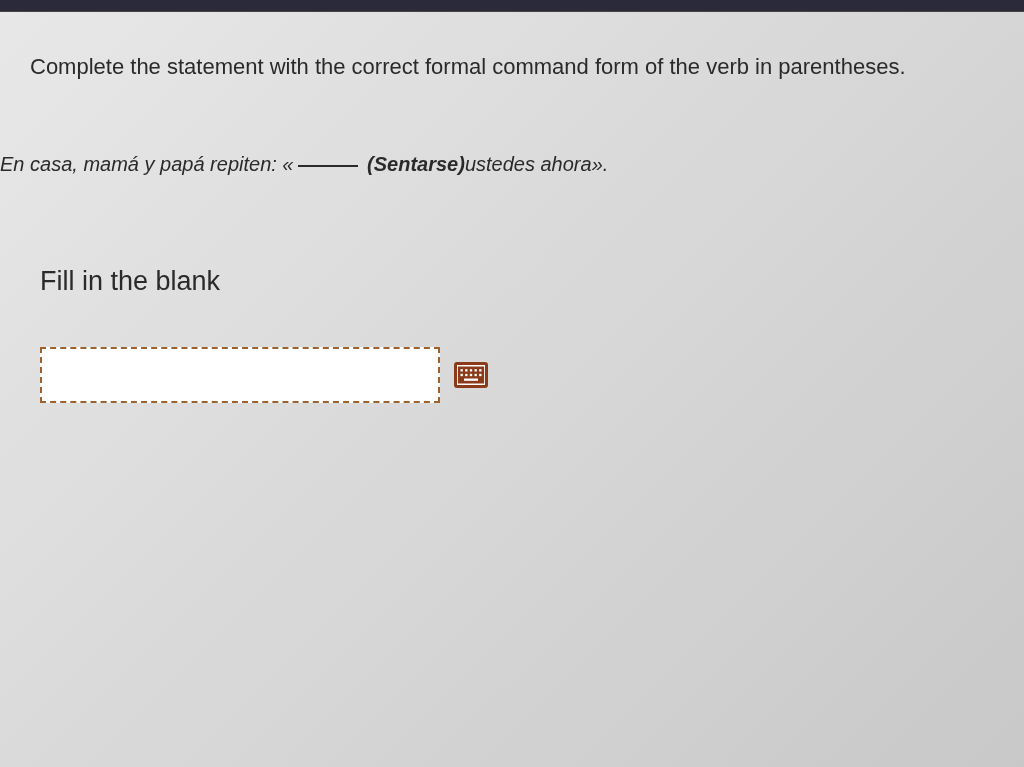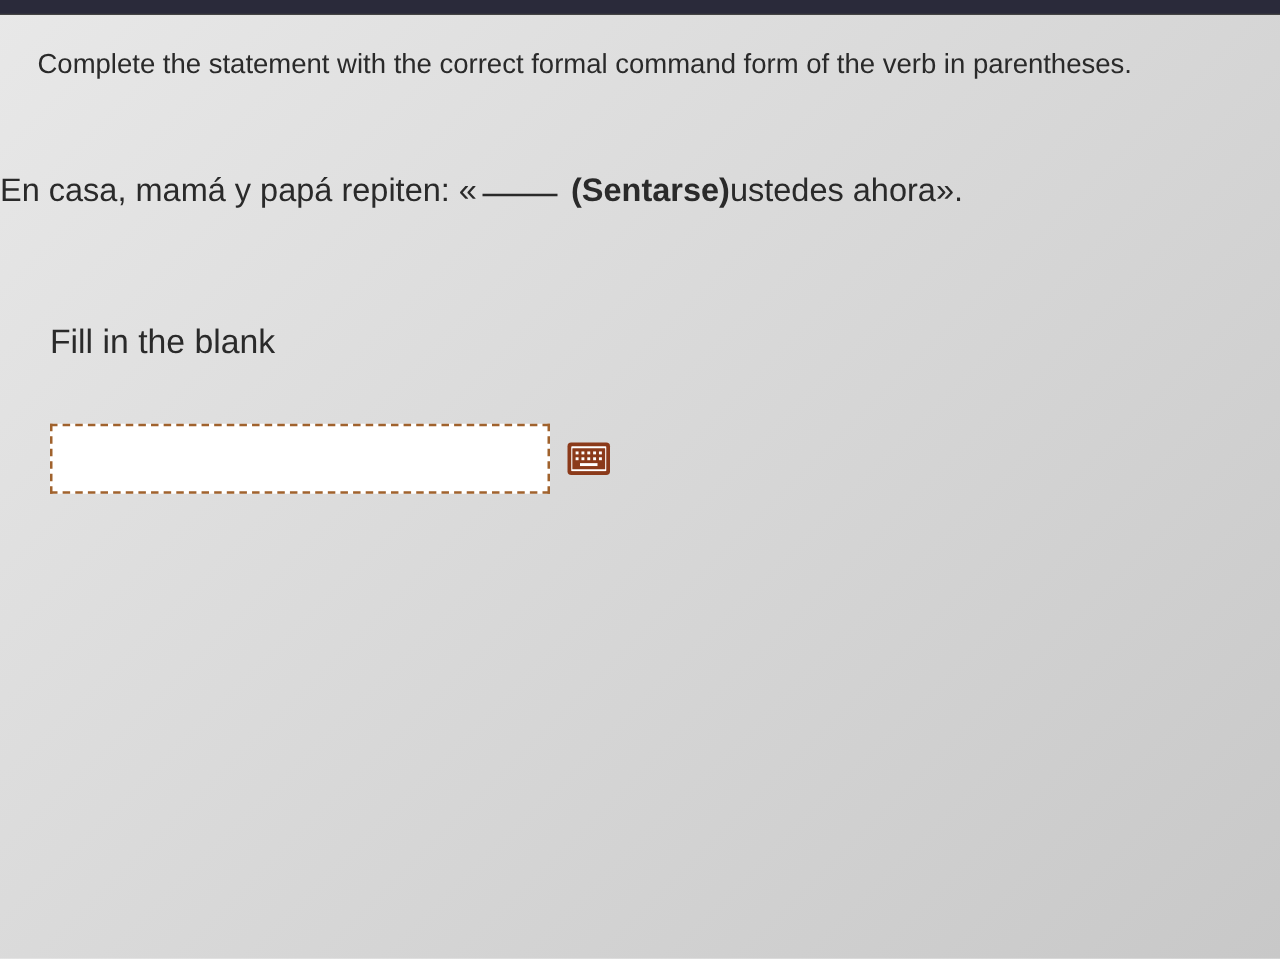--- a/index.html
+++ b/index.html
@@ -22,33 +22,34 @@
       height: 12px;
       background: #2a2a3a;
       border-bottom: 1px solid #444;
     }
     
     .content-area {
       padding: 0;
     }
     
     .instruction {
-      padding: 24px 30px 20px 30px;
+      padding: 40px 30px 20px 30px;
       font-size: 22px;
       color: #2a2a2a;
       line-height: 1.4;
     }
     
     .question-row {
       padding: 50px 0 20px 0;
-      font-size: 26px;
+      font-size: 20px;
       color: #2a2a2a;
       display: flex;
       align-items: baseline;
       flex-wrap: wrap;
+      font-style: italic;
     }
     
     .question-pre {
       white-space: pre;
     }
     
     .blank-line {
       display: inline-block;
       width: 60px;
       border-bottom: 2px solid #2a2a2a;

